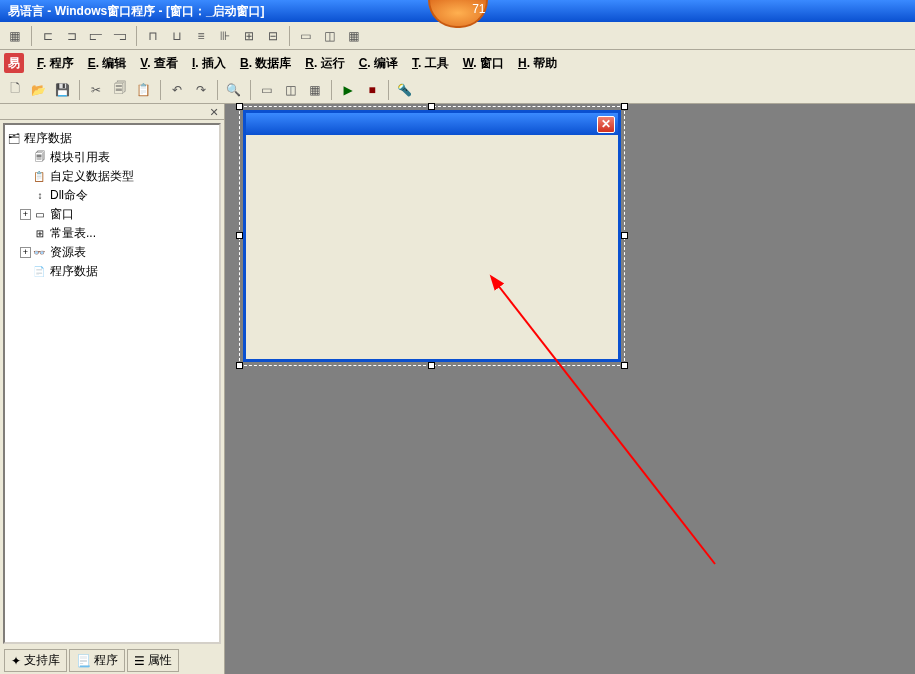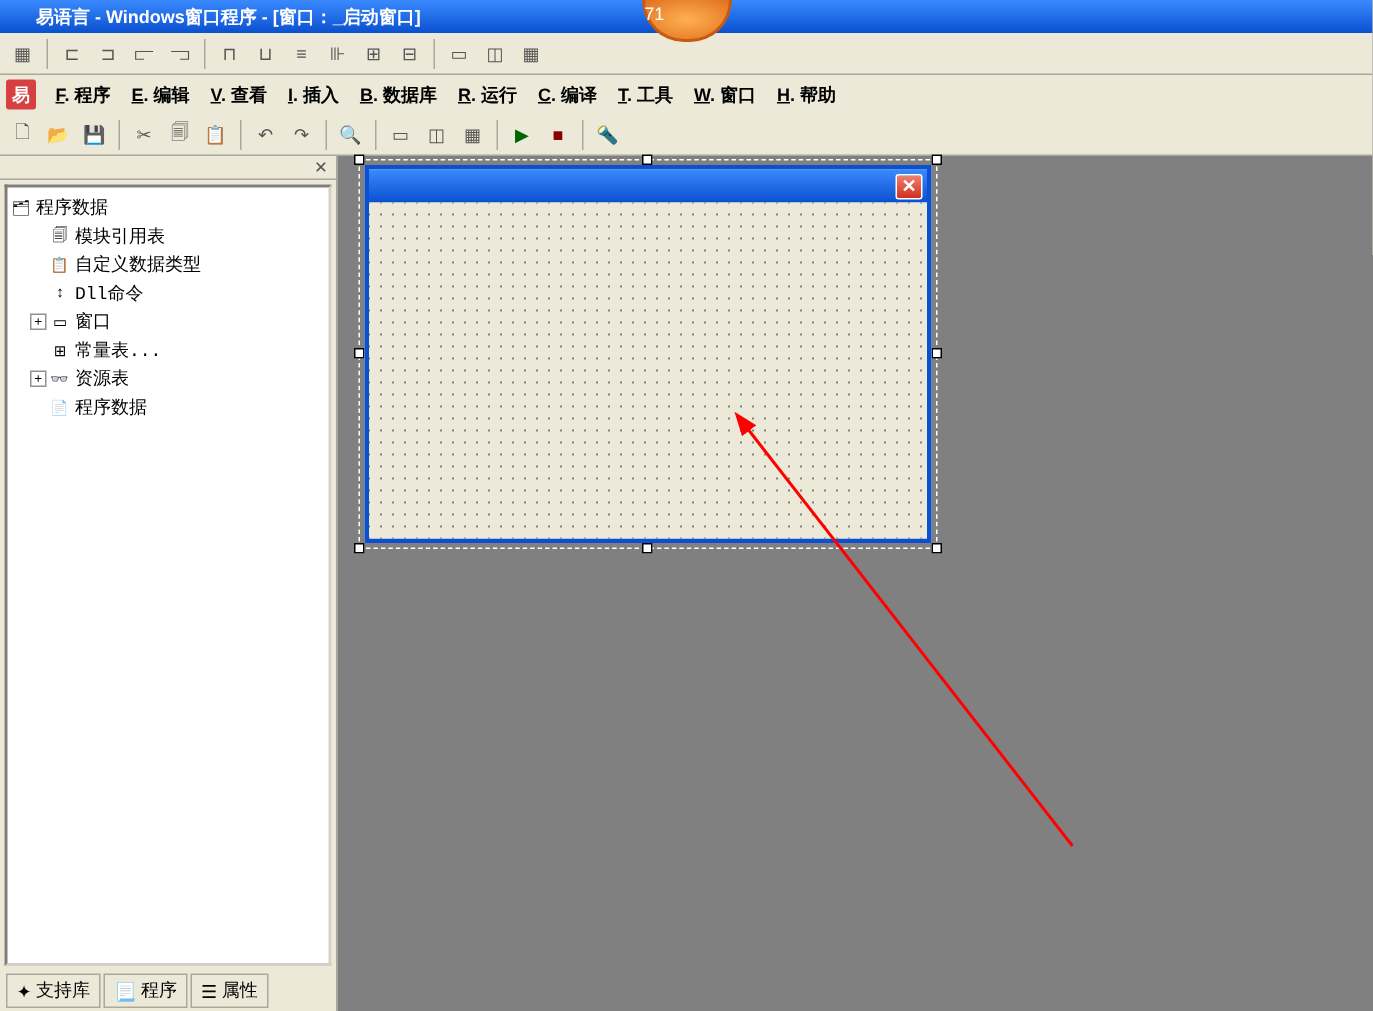--- a/index.html
+++ b/index.html
@@ -1,19 +1,19 @@
 <!DOCTYPE html>
 <html><head>
 <meta charset="utf-8">
 <style>
 * { margin: 0; padding: 0; box-sizing: border-box; font-family: "SimSun", "宋体", sans-serif; font-size: 12px; }
 body { background: #ece9d8; overflow: hidden; width: 915px; height: 674px; }
 
-.titlebar { height: 22px; background: linear-gradient(to bottom, #3a8aff, #0a50d0); color: #fff; display: flex; align-items: center; padding-left: 24px; font-weight: bold; position: relative; }
-.titlebar .badge { position: absolute; left: 50%; transform: translateX(-50%); top: 0; width: 60px; height: 28px; background: radial-gradient(ellipse at center, #ffb050, #e07020); border: 2px solid #c85a10; border-top: none; border-radius: 0 0 28px 28px; color: #fff; text-align: left; line-height: 18px; font-weight: normal; }
+.titlebar { height: 22px; background: linear-gradient(to bottom, #3a8aff, #0a50d0); color: #fff; display: flex; align-items: center; padding-left: 8px; font-weight: bold; position: relative; }
+.titlebar .badge { position: absolute; left: 50%; transform: translateX(-50%); top: 0; width: 60px; height: 28px; background: radial-gradient(ellipse at center, #ffb050, #e07020); border: 2px solid #c85a10; border-top: none; border-radius: 0 0 28px 28px; color: #fff; text-align: right; line-height: 18px; font-weight: normal; }
 
 .toolbar-row { height: 28px; background: #ece9d8; border-bottom: 1px solid #aca899; display: flex; align-items: center; padding: 0 4px; gap: 2px; }
 .tool-btn { width: 22px; height: 22px; border: 1px solid transparent; display: flex; align-items: center; justify-content: center; cursor: pointer; color: #555; }
 .tool-sep { width: 1px; height: 20px; background: #aca899; margin: 0 3px; }
 
 .menubar { height: 26px; background: #ece9d8; display: flex; align-items: center; padding: 0 4px; gap: 2px; }
 .menu-logo { width: 20px; height: 20px; background: #d74040; color: #fff; font-weight: bold; text-align: center; line-height: 20px; border-radius: 2px; margin-right: 4px; }
 .menu-item { padding: 3px 7px; cursor: pointer; }
 .menu-item .uline { text-decoration: underline; }
 
@@ -21,21 +21,21 @@
 
 .sidebar { width: 225px; background: #ece9d8; border-right: 1px solid #aca899; display: flex; flex-direction: column; position: relative; }
 .sidebar-header { height: 16px; background: #ece9d8; border-bottom: 1px solid #aca899; display: flex; justify-content: flex-end; padding-right: 4px; align-items: center; }
 .close-x { width: 12px; height: 12px; cursor: pointer; font-size: 11px; color: #555; line-height: 12px; text-align: center; }
 .tree-panel { margin: 3px; background: #fff; border: 2px inset #d4d0c8; flex: 1; overflow: auto; }
 .tree { padding: 4px 2px; }
 .tree-node { display: flex; align-items: center; padding: 1px 0; white-space: nowrap; }
 .tree-expand { width: 11px; height: 11px; border: 1px solid #919191; background: #fff; font-size: 9px; line-height: 9px; text-align: center; margin-right: 2px; cursor: pointer; color: #000; }
 .tree-spacer { width: 13px; display: inline-block; }
 .tree-icon { width: 14px; height: 14px; margin-right: 3px; display: inline-flex; align-items: center; justify-content: center; font-size: 10px; }
-.tree-label { cursor: pointer; font-family: Liberation Mono, monospace; }
+.tree-label { cursor: pointer; }
 .indent-1 { margin-left: 13px; }
 
 .sidebar-tabs { display: flex; gap: 2px; padding: 2px 4px; background: #ece9d8; }
 .side-tab { padding: 2px 6px; background: #ece9d8; border: 1px solid #aca899; cursor: pointer; display: flex; align-items: center; gap: 3px; }
 
 .canvas { flex: 1; background: #808080; position: relative; }
 .designer-outer { position: absolute; left: 14px; top: 2px; width: 386px; height: 260px; border: 1px dashed #fff; }
 .sel-handle { position: absolute; width: 7px; height: 7px; background: #fff; border: 1px solid #000; }
 .h-nw { left: -4px; top: -4px; } .h-n { left: 50%; top: -4px; margin-left: -4px; } .h-ne { right: -4px; top: -4px; }
 .h-w { left: -4px; top: 50%; margin-top: -4px; } .h-e { right: -4px; top: 50%; margin-top: -4px; }

